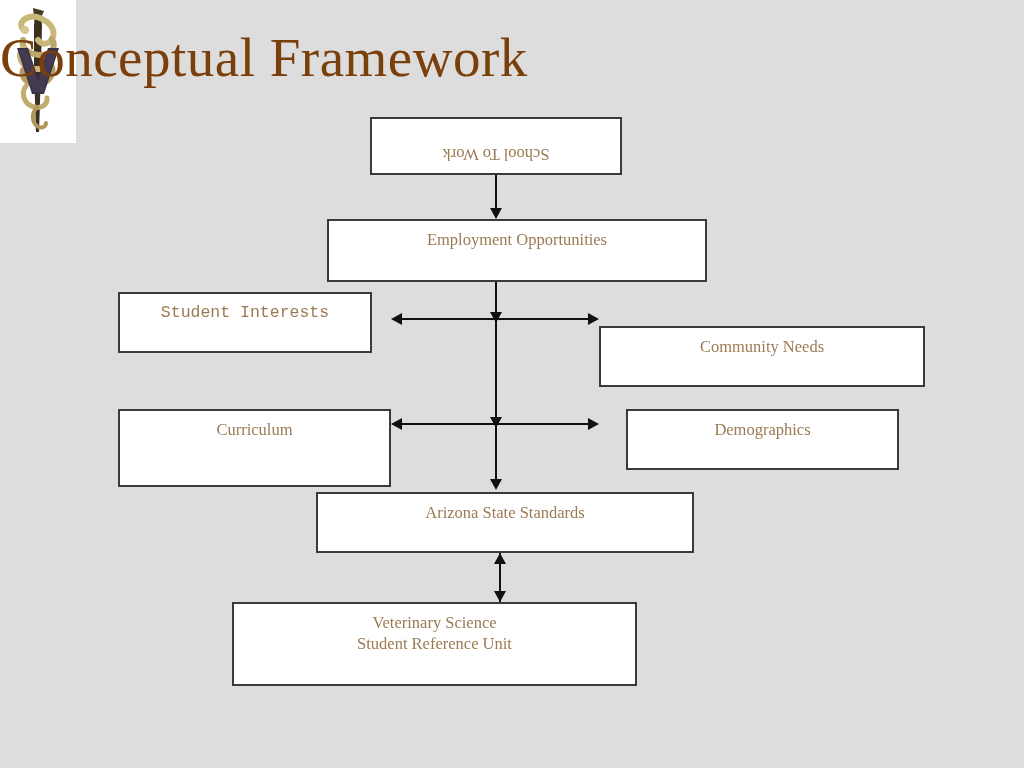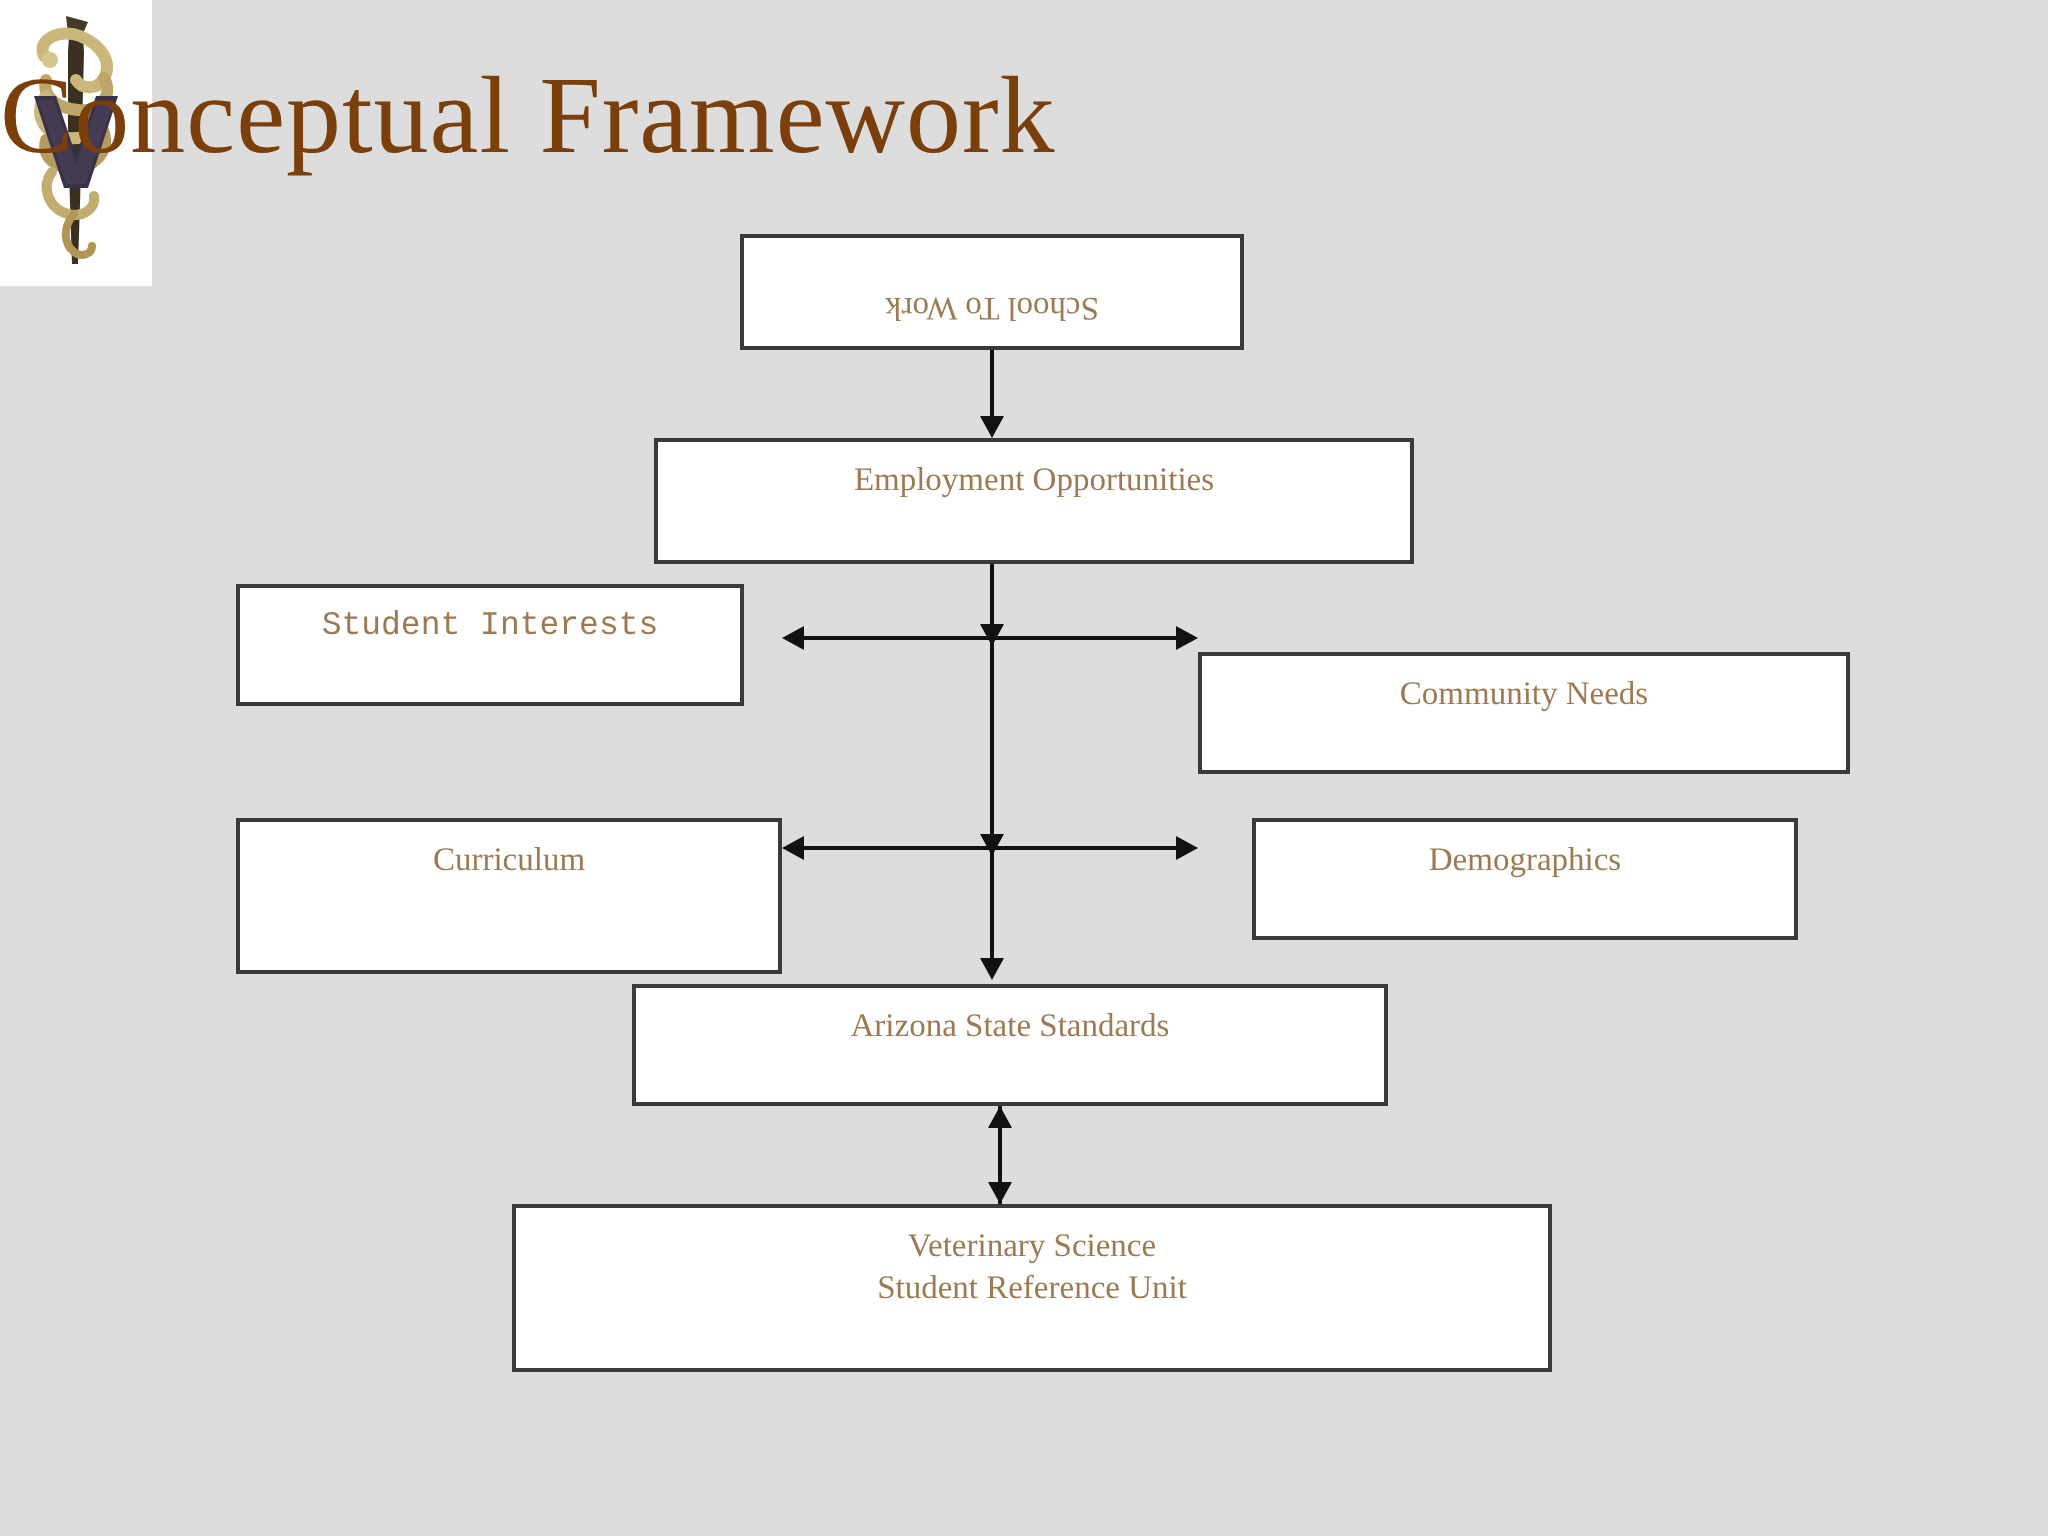--- a/index.html
+++ b/index.html
@@ -156,21 +156,21 @@
   </div>
 
   <div class="node" style="left:626px; top:409px; width:273px; height:61px;">
     <div class="label">Demographics</div>
   </div>
 
   <div class="node" style="left:316px; top:492px; width:378px; height:61px;">
     <div class="label">Arizona State Standards</div>
   </div>
 
-  <div class="node" style="left:256px; top:602px; width:520px; height:84px;">
+  <div class="node" style="left:232px; top:602px; width:405px; height:84px;">
     <div class="label">Veterinary Science
 Student Reference Unit</div>
   </div>
 
   <div class="vline" style="left:495px; top:175px; height:36px;"></div>
   <div class="arrow down" style="left:490px; top:208px;"></div>
 
   <div class="vline" style="left:495px; top:282px; height:198px;"></div>
   <div class="arrow down" style="left:490px; top:312px;"></div>
   <div class="arrow down" style="left:490px; top:417px;"></div>

